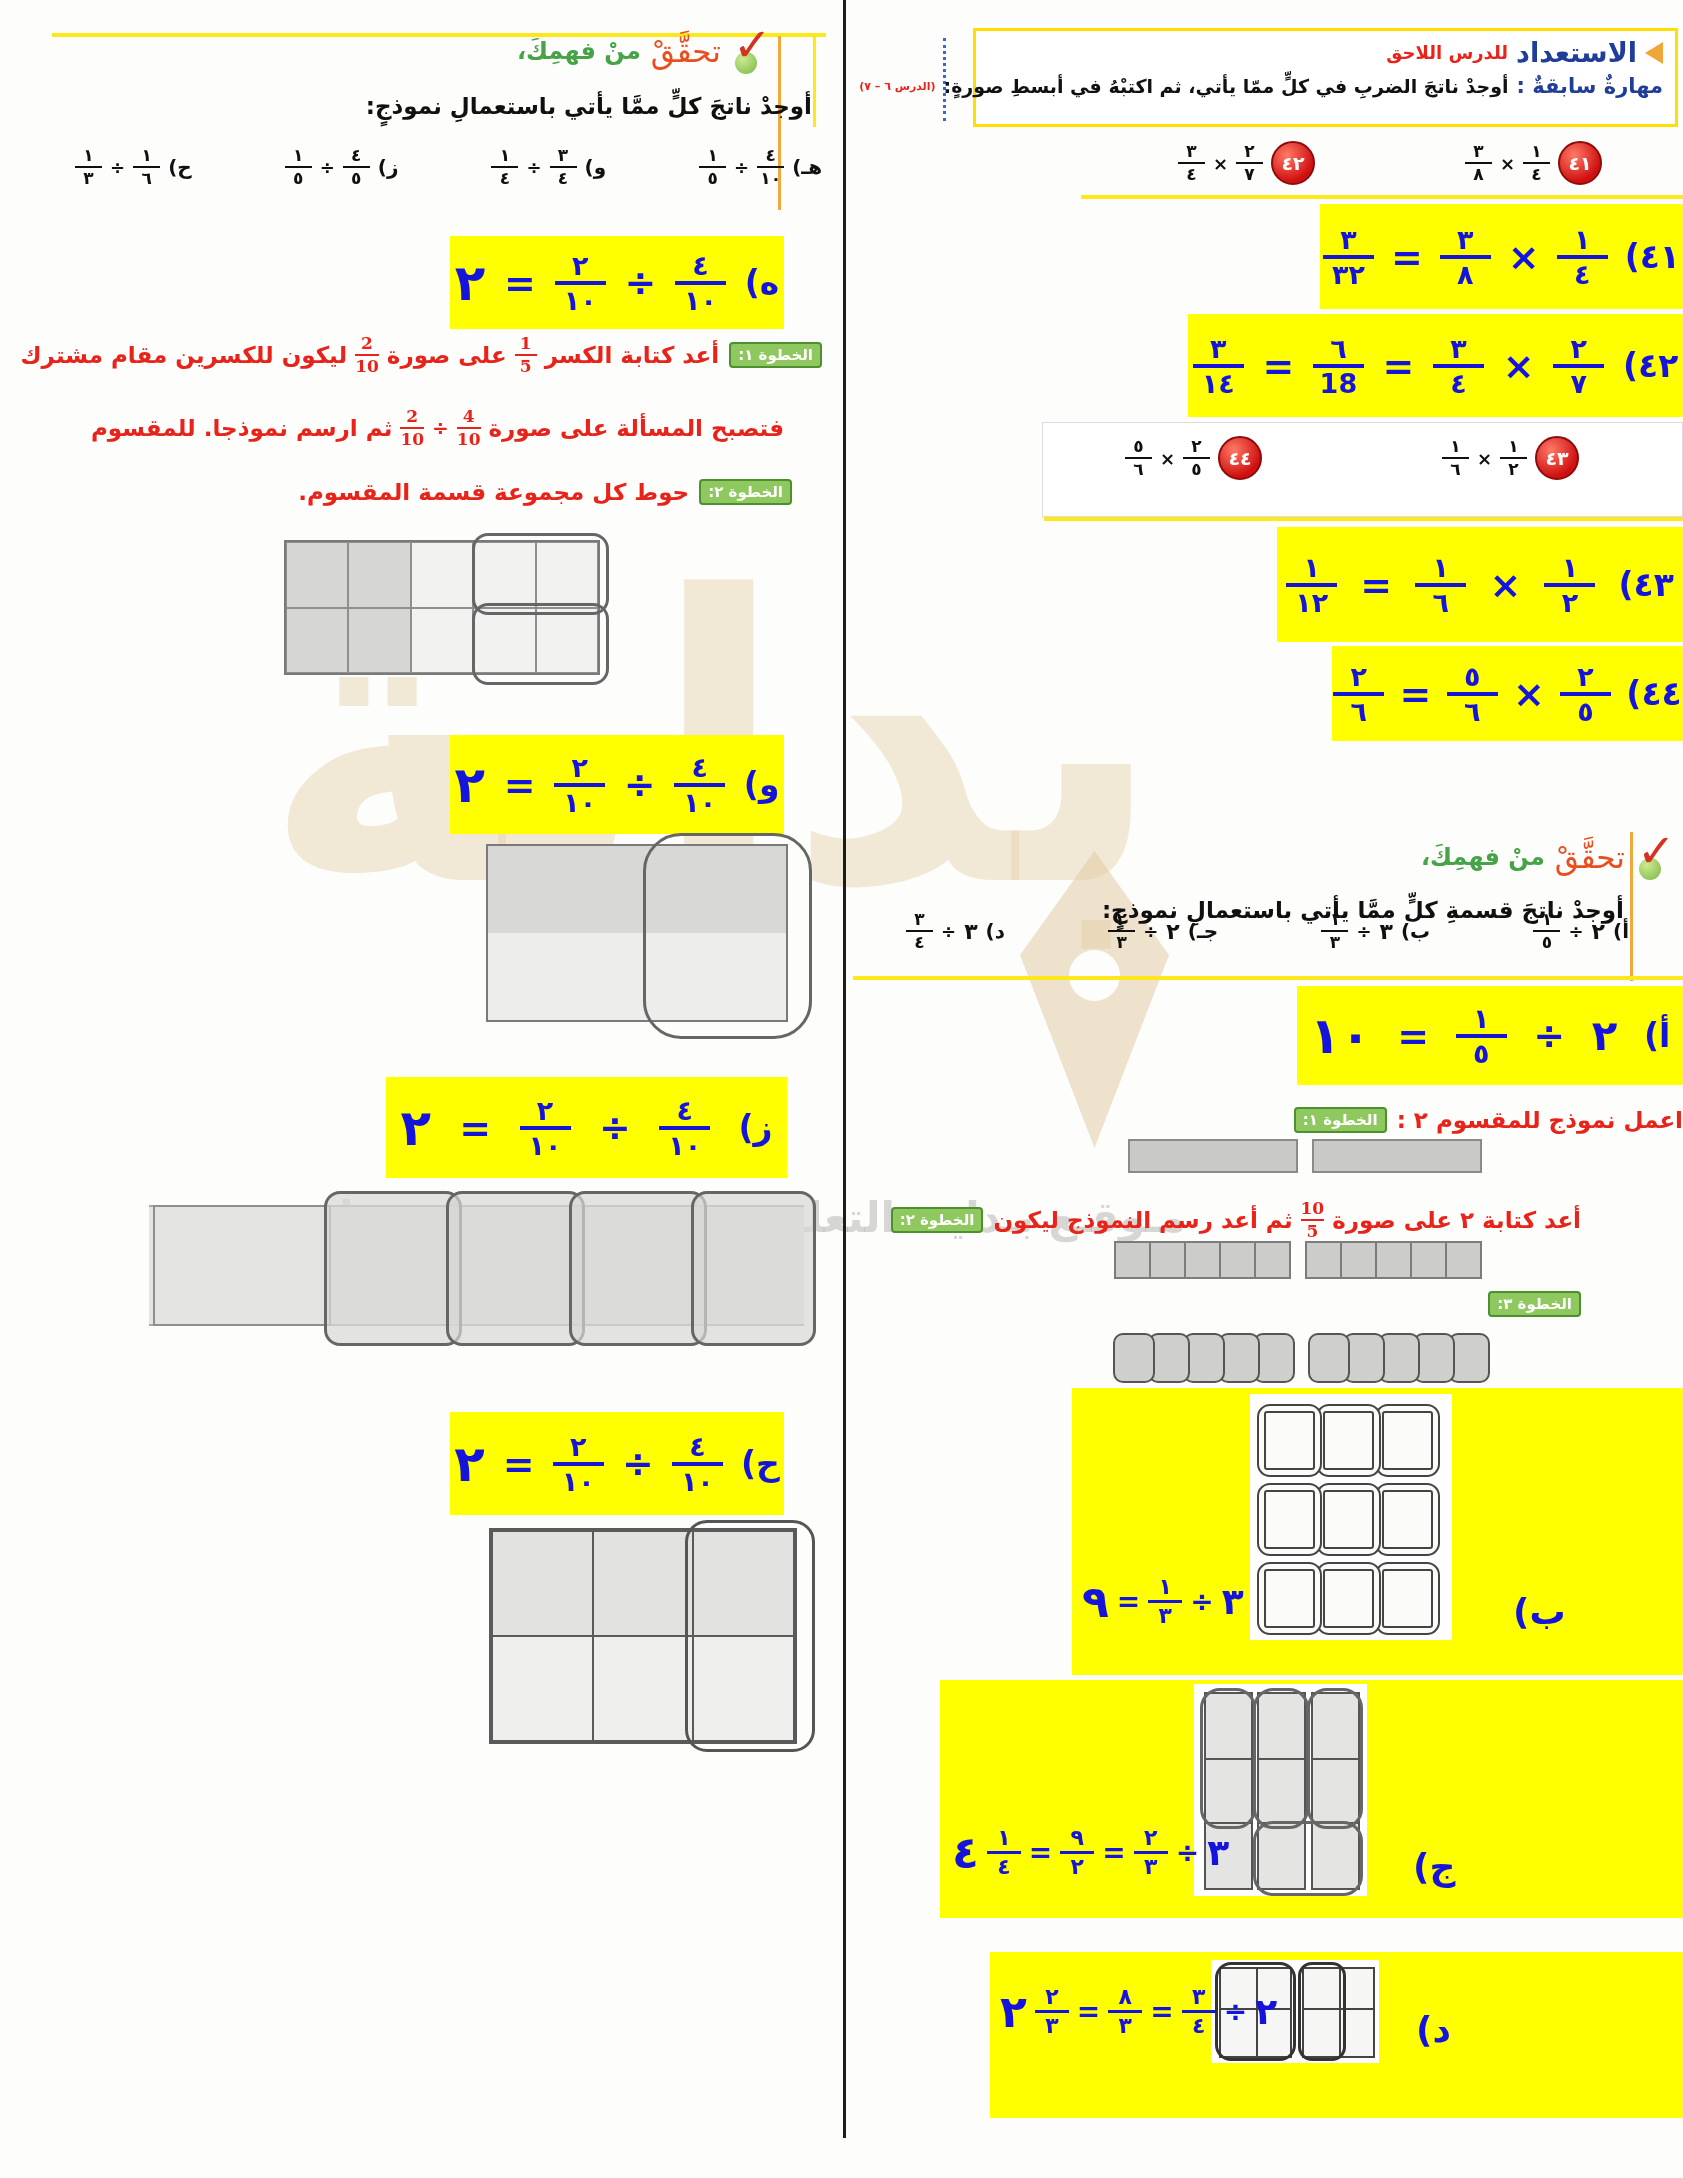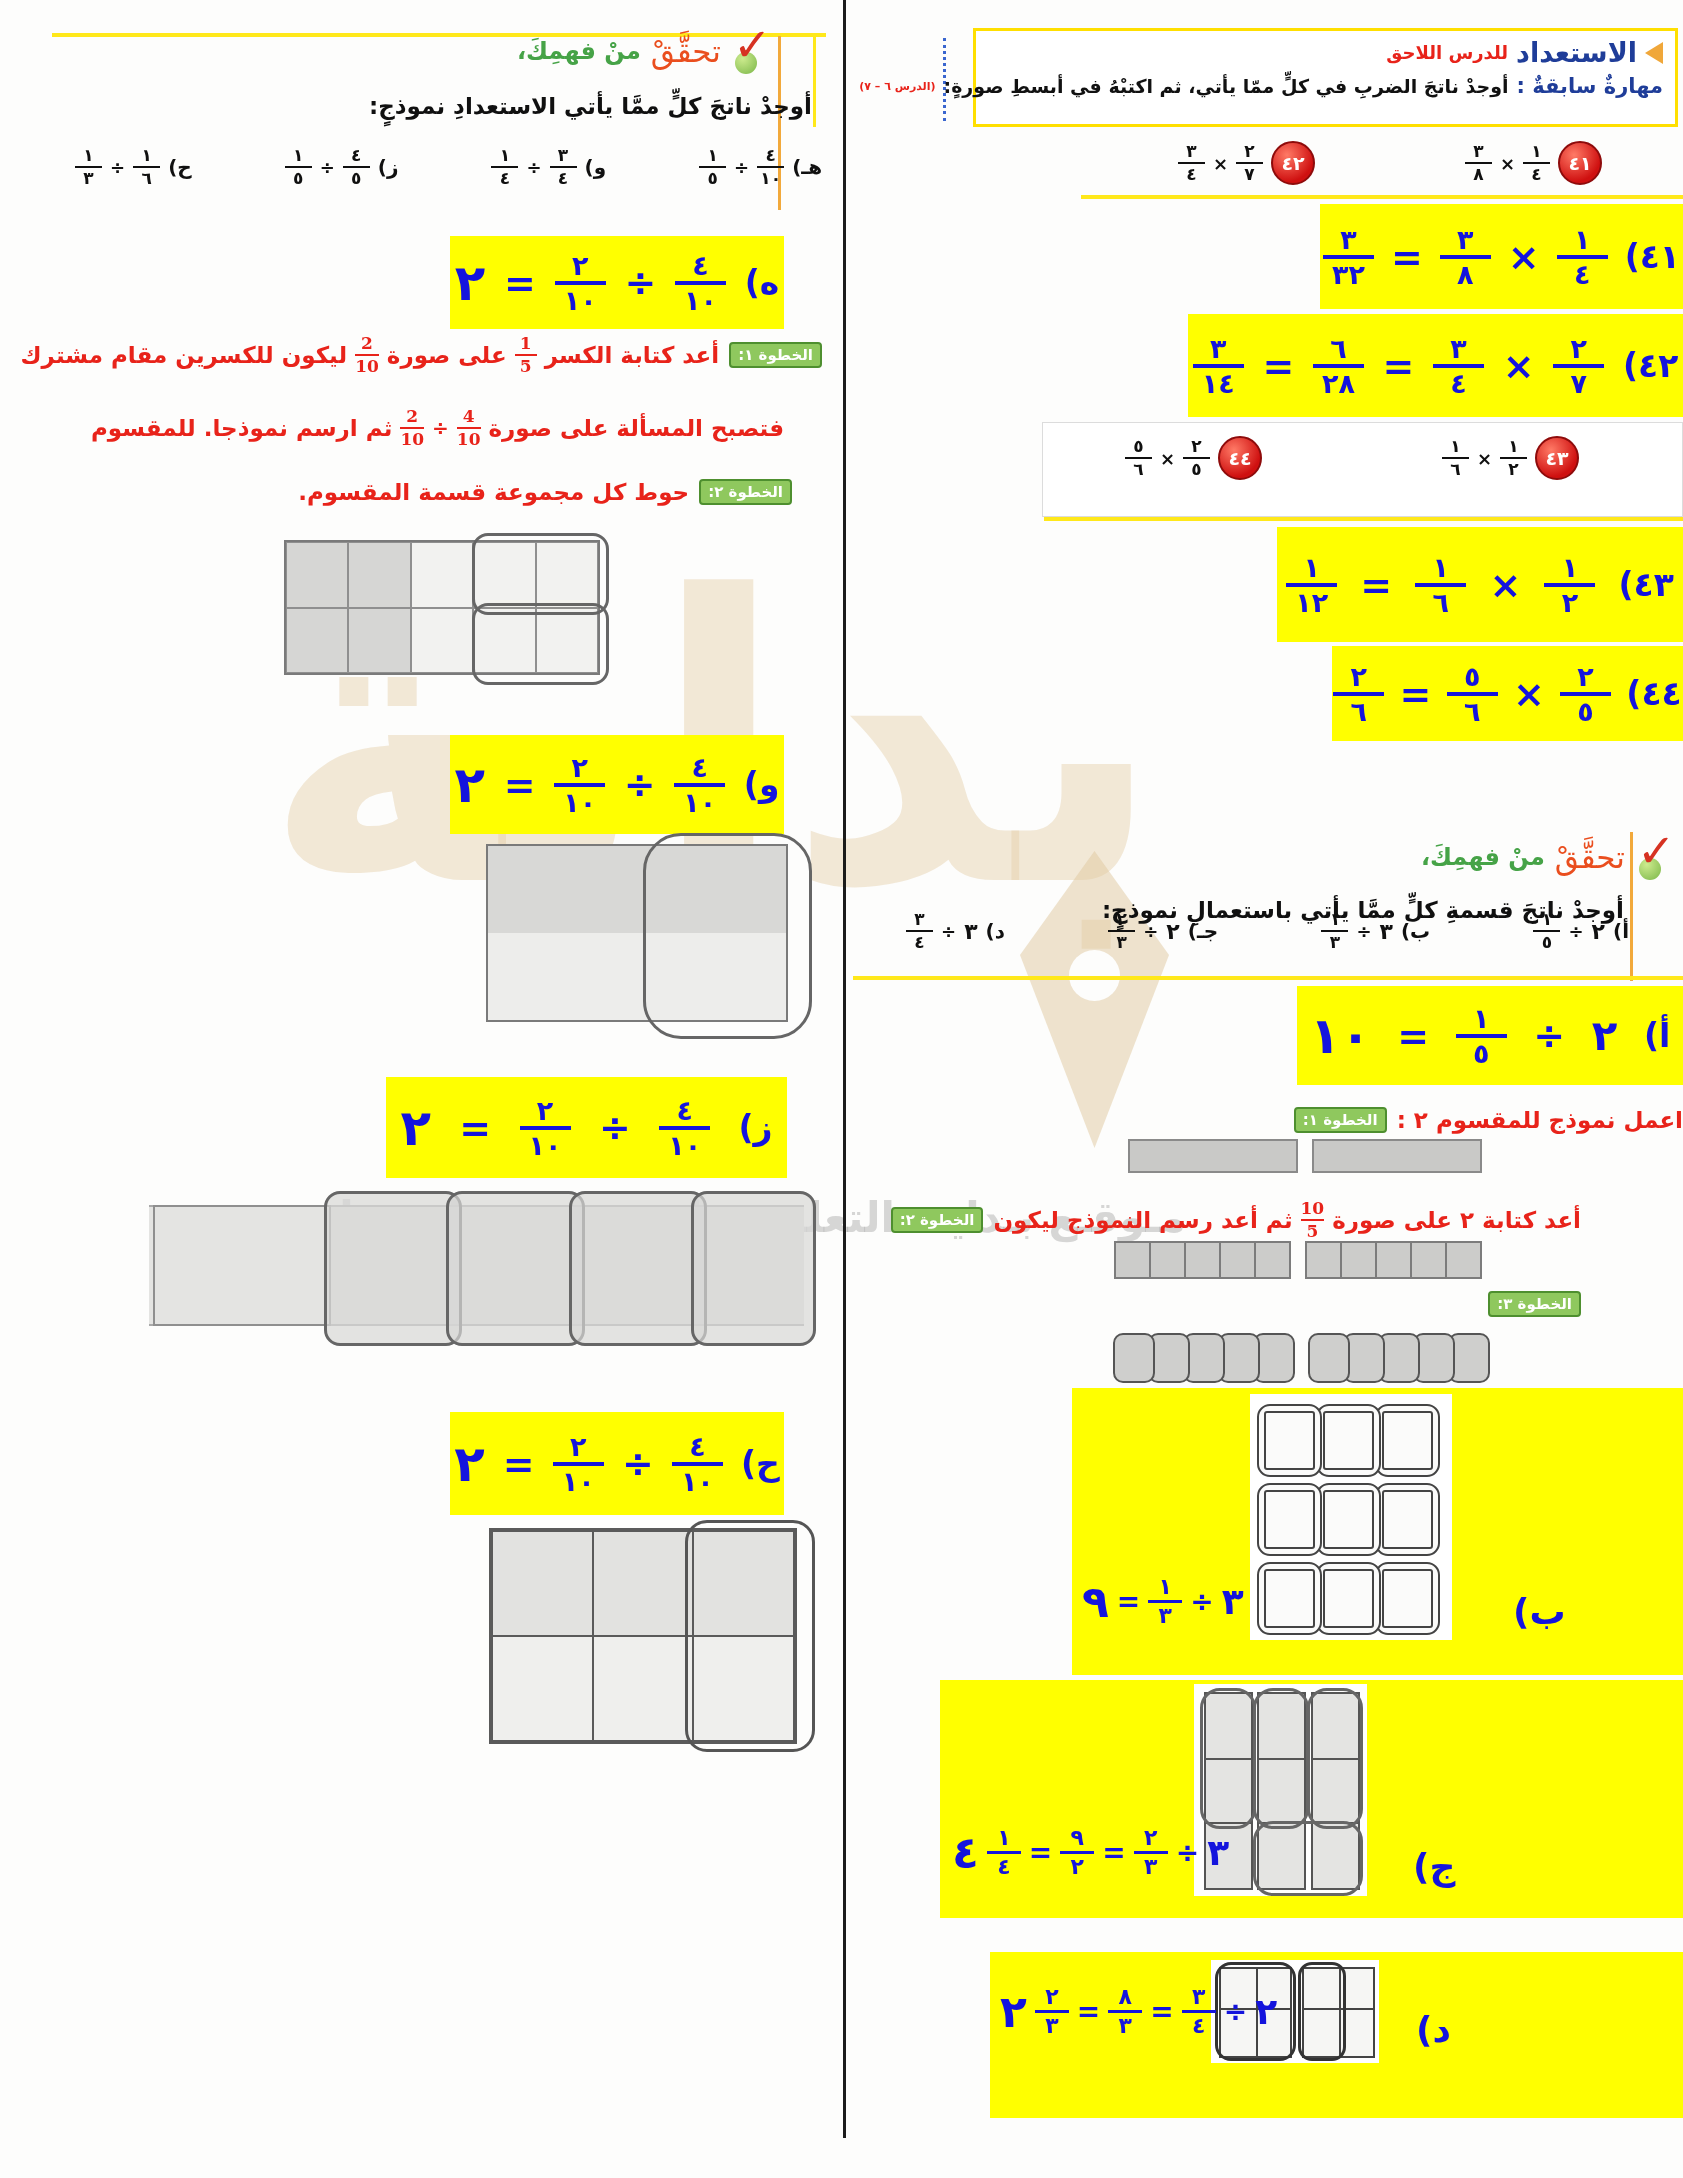--- a/index.html
+++ b/index.html
@@ -210,21 +210,21 @@
         <span class="tk-o">×</span>
         <span class="fr">
           <span class="nu">٣</span>
           <span class="ba"></span>
           <span class="de">٤</span>
         </span>
         <span class="tk-o">=</span>
         <span class="fr">
           <span class="nu">٦</span>
           <span class="ba"></span>
-          <span class="de">٢٨</span>
+          <span class="de">18</span>
         </span>
         <span class="tk-o">=</span>
         <span class="fr">
           <span class="nu">٣</span>
           <span class="ba"></span>
           <span class="de">١٤</span>
         </span>
       </div>
 
     <div class="abs" style="right:0;top:422px;width:639px;height:93px;border:1px solid #dcdcdc;background:#fff;"></div>
@@ -572,21 +572,21 @@
     <div class="vr-y" style="right:16px;top:36px;height:91px;"></div>
 
     <div class="chk abs" style="right:55px;top:26px;">
       <span class="chk-ico">
           <span class="ball"></span>
           <span class="v">✓</span>
         </span>
       <span class="chk-red">تحقَّقْ</span>
       <span class="chk-green">منْ فهمِكَ،</span>
     </div>
-    <div class="instr abs" style="right:20px;top:93px;">أوجدْ ناتجَ كلٍّ ممَّا يأتي الاستعدادِ نموذجٍ:</div>
+    <div class="instr abs" style="right:20px;top:93px;">أوجدْ ناتجَ كلٍّ ممَّا يأتي باستعمالِ نموذجٍ:</div>
 
     <div class="abs" style="right:10px;top:147px;width:747px;display:flex;justify-content:space-between;direction:rtl;">
       <span class="eqx eq-black">
           <span class="tk-lbl">هـ)</span>
           <span class="fr">
             <span class="nu">٤</span>
             <span class="ba"></span>
             <span class="de">١٠</span>
           </span>
           <span class="tk-o">÷</span>

